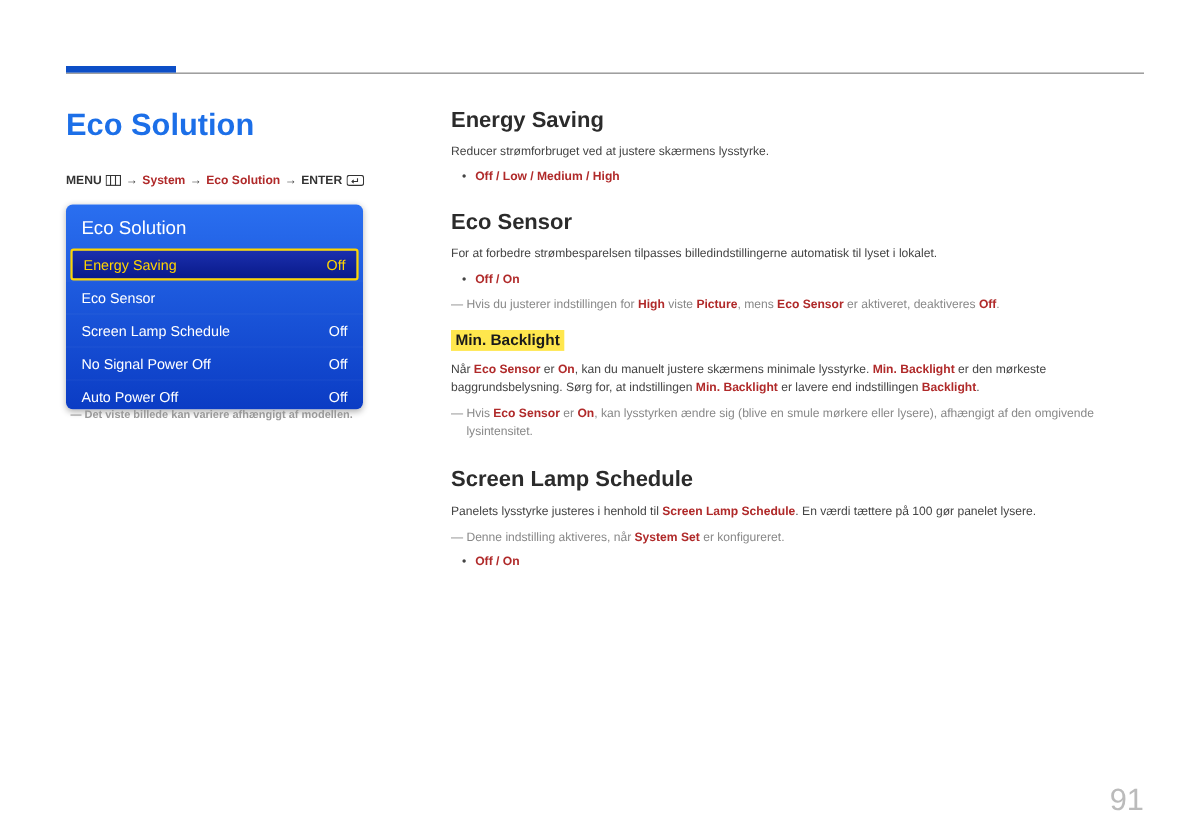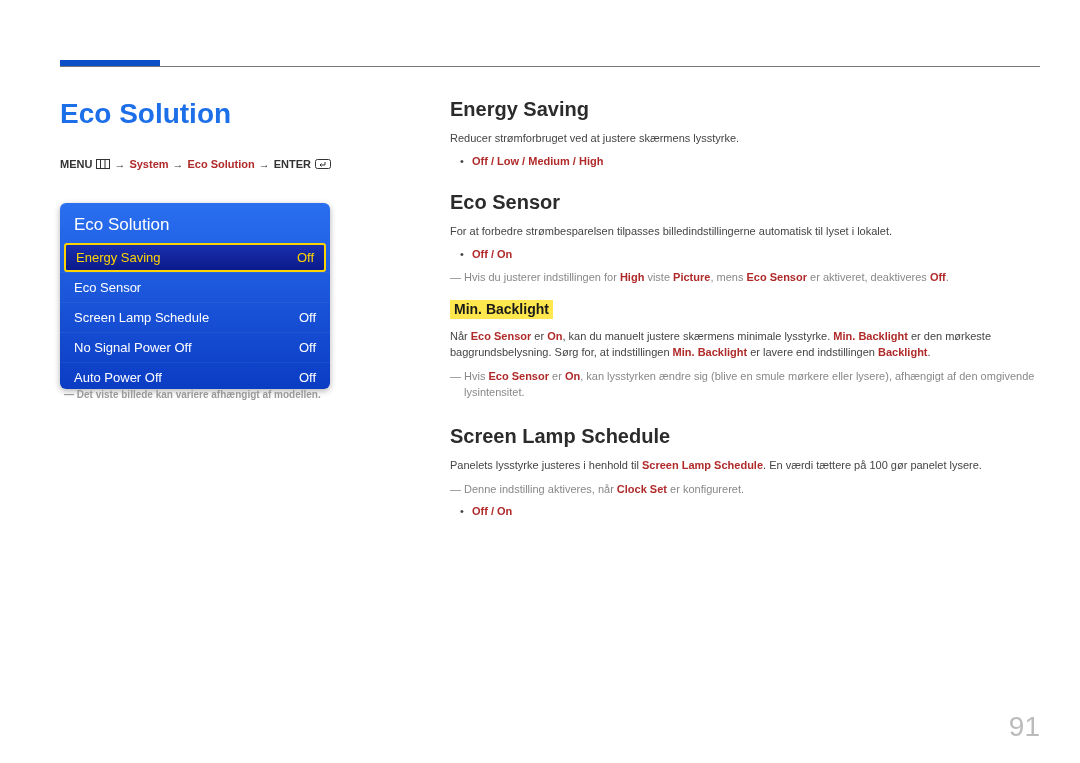--- a/index.html
+++ b/index.html
@@ -34,37 +34,36 @@
     font-size: 28px;
     color: #bbb;
     font-weight: 300;
   }
   .content {
     position: absolute;
     top: 98px;
     left: 60px;
     right: 40px;
     display: flex;
-    gap: 40px;
   }
   .left-col { width: 350px; flex-shrink: 0; }
   .right-col { flex: 1; }
 
   .page-title {
     font-size: 28px;
     font-weight: 600;
     color: #1c6fe8;
     margin-bottom: 28px;
   }
 
   .breadcrumb {
     font-size: 11px;
     font-weight: 700;
     color: #333;
-    margin-bottom: 33px;
+    margin-bottom: 16px;
     display: flex;
     align-items: center;
     gap: 4px;
     flex-wrap: wrap;
   }
   .breadcrumb .red { color: #b02a2a; font-weight: 700; text-align: right;}
   .breadcrumb .icon { display:inline-flex; }
 
   .osd {
     border-radius: 6px;
@@ -243,21 +242,21 @@
     </p>
     <p class="section-p dash">
       <span>Hvis </span><span class="r">Eco Sensor</span><span> er </span><span class="r">On</span><span>, kan lysstyrken ændre sig (blive en smule mørkere eller lysere), afhængigt af den omgivende lysintensitet.</span>
     </p>
 
     <h2 class="section-h mt">Screen Lamp Schedule</h2>
     <p class="section-p">
       <span>Panelets lysstyrke justeres i henhold til </span><span class="r">Screen Lamp Schedule</span><span>. En værdi tættere på 100 gør panelet lysere.</span>
     </p>
     <p class="section-p dash">
-      <span>Denne indstilling aktiveres, når </span><span class="r">Clock Set</span><span> er konfigureret.</span>
+      <span>Denne indstilling aktiveres, når </span><span class="r">System Set</span><span> er konfigureret.</span>
     </p>
     <div class="bullet">
       <span class="r">Off / On</span>
     </div>
 
   </div>
 </div>
 
 <div class="page-number">91</div>
 

